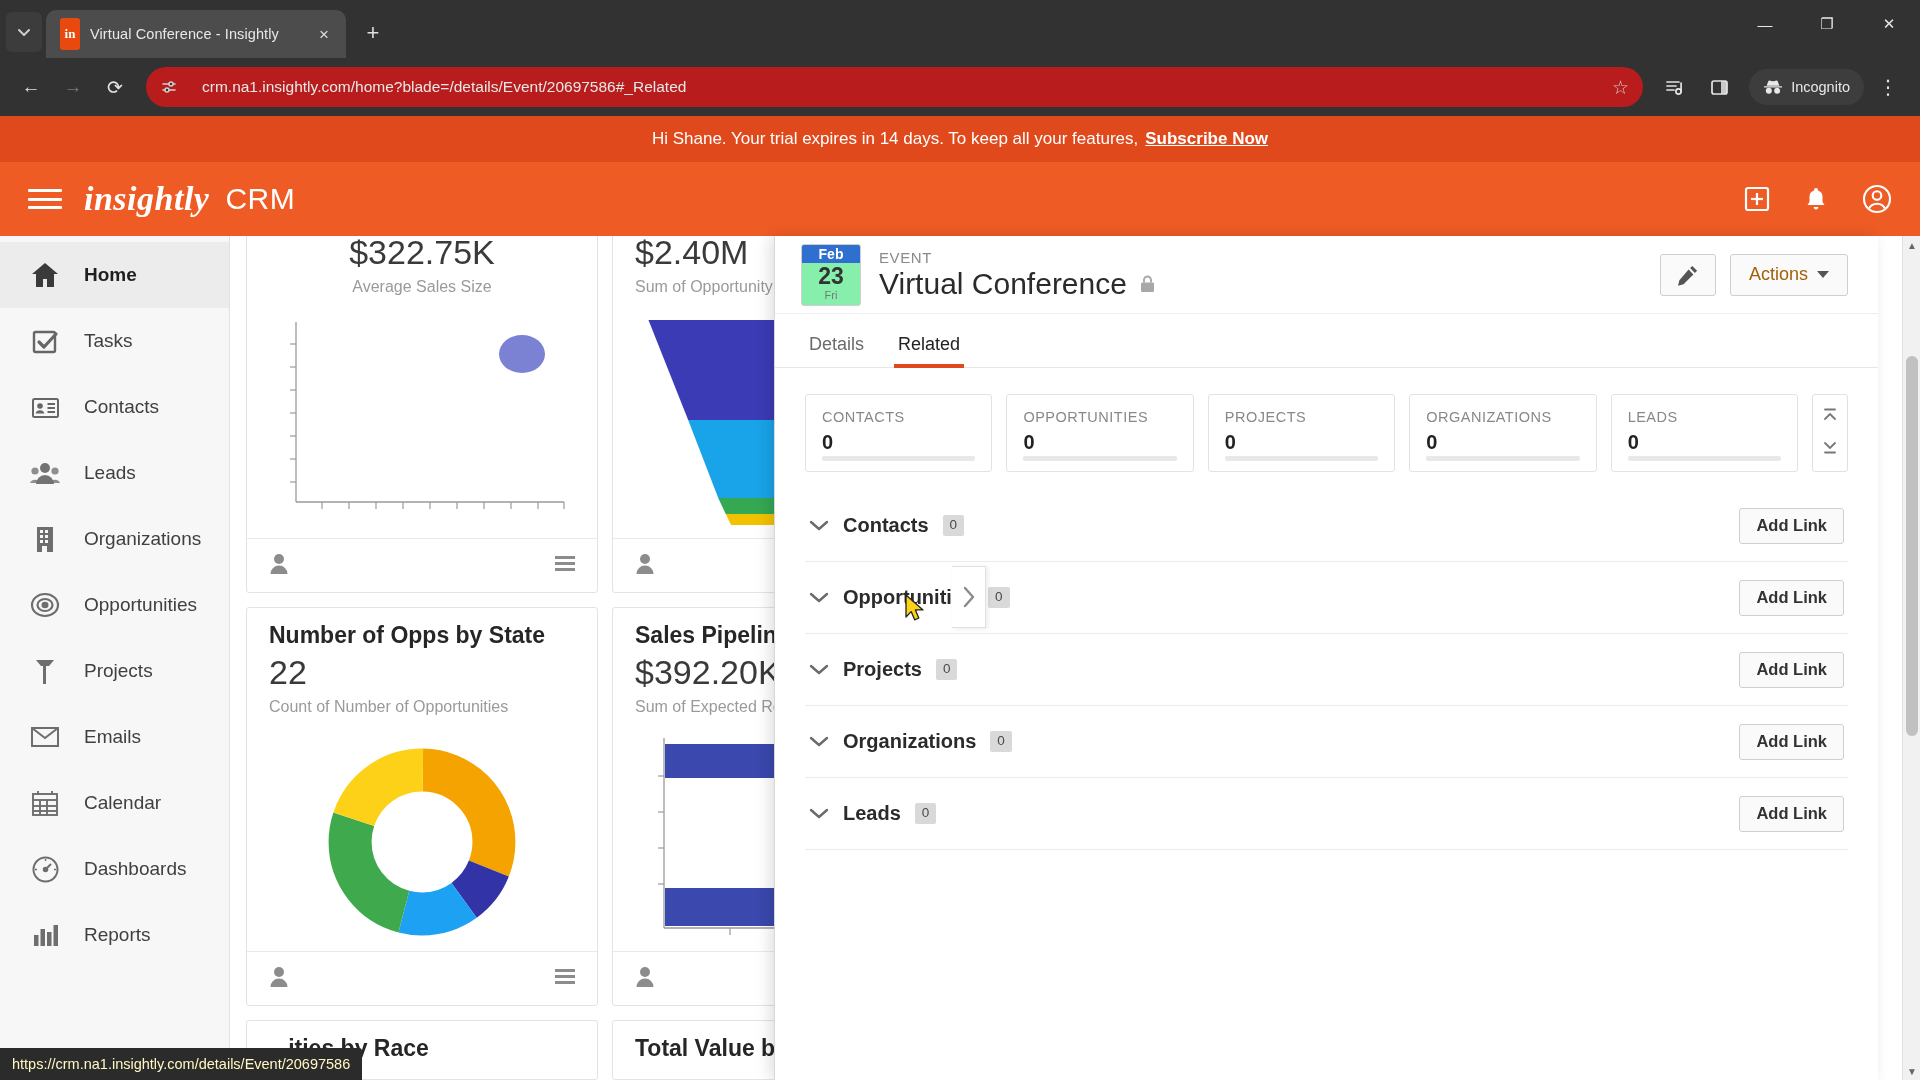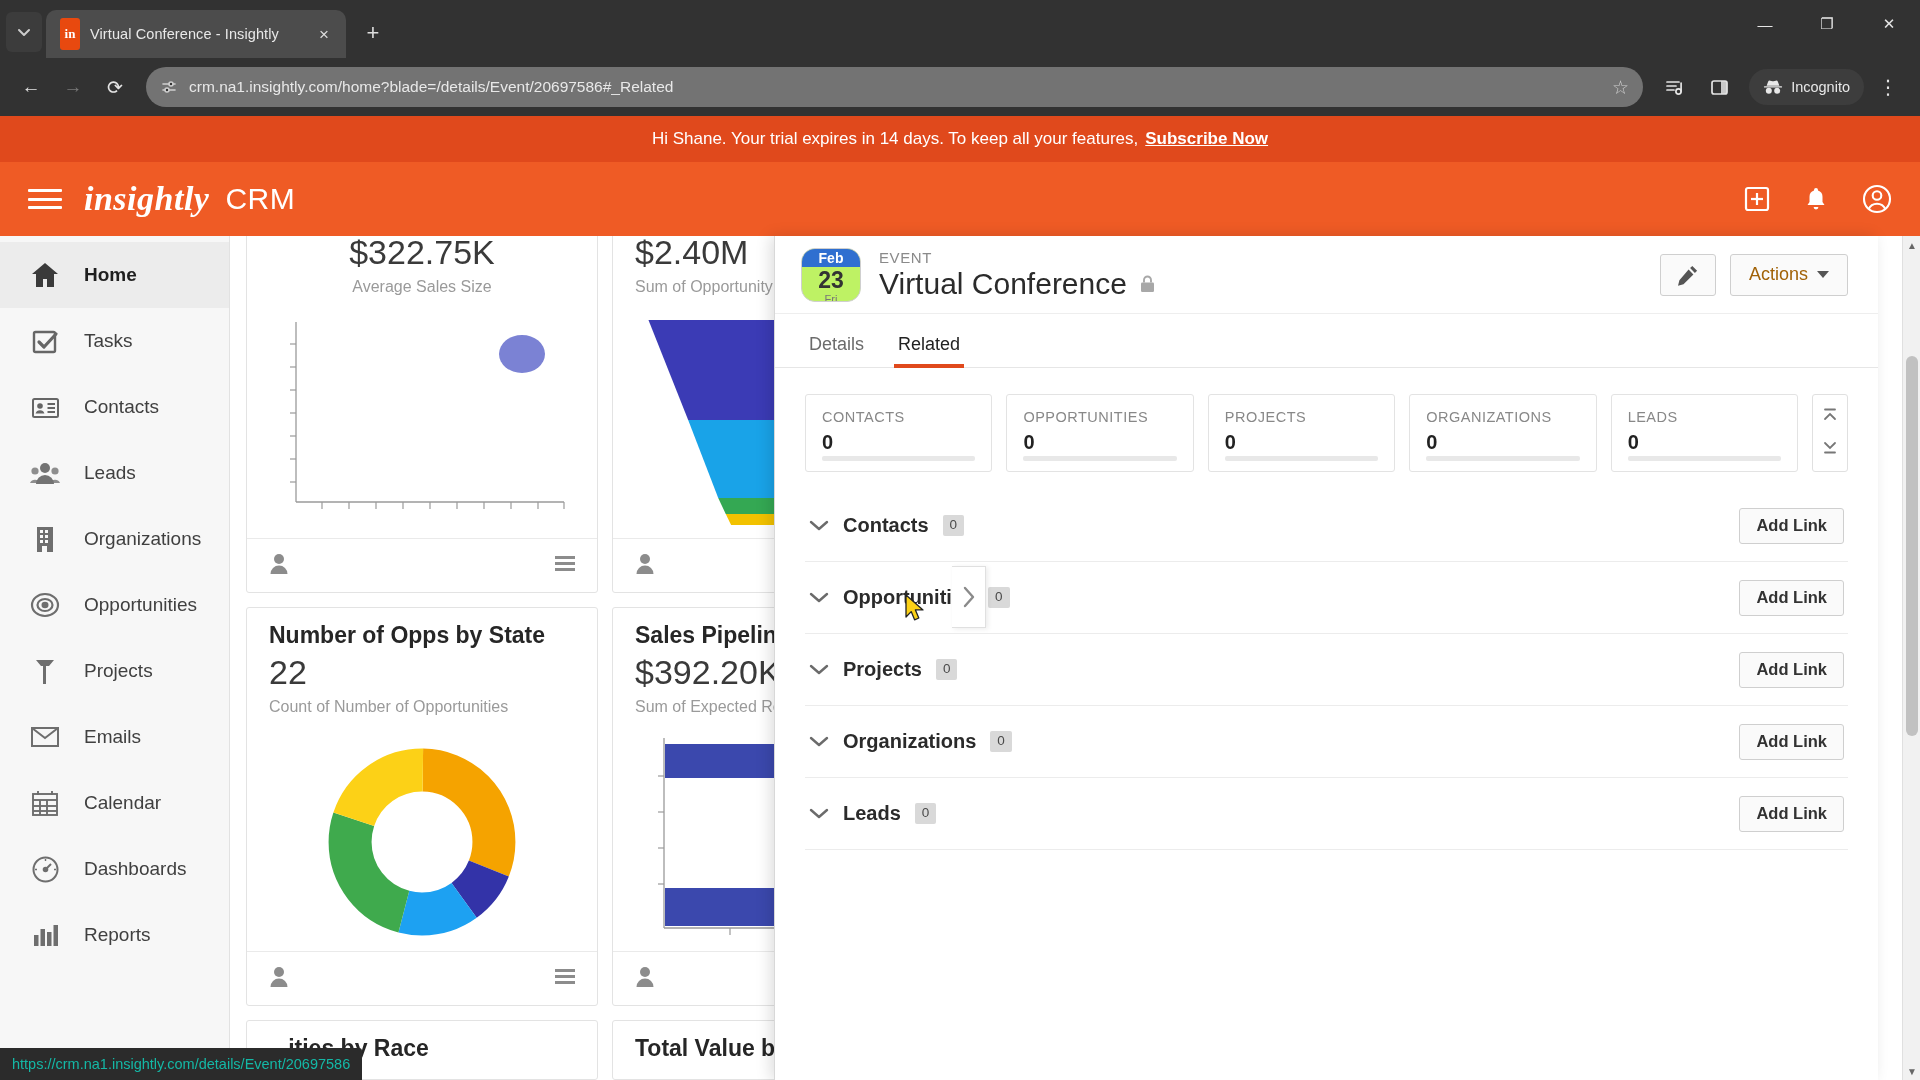--- a/index.html
+++ b/index.html
@@ -60,23 +60,23 @@
     height: 58px; background: #323232; display:flex; align-items:center;
     padding: 0 12px; gap: 4px;
   }
   .nav-btn {
     width: 38px; height:38px; border-radius:50%; display:flex;
     align-items:center; justify-content:center; color:#e4e4e4;
     font-size:19px; cursor:pointer; flex:0 0 auto;
   }
   .nav-btn.disabled { color:#7a7a7a; }
   .omnibox {
-    flex:1 1 auto; height: 40px; background:#737373; border-radius: 20px;
+    flex:1 1 auto; height: 40px; background:#b91c1c; border-radius: 20px;
     display:flex; align-items:center; padding: 0 14px; margin: 0 8px;
-    gap: 11px; min-width: 0;
+    gap: 24px; min-width: 0;
   }
   .omni-url {
     color:#e8e8e8; font-size:15.5px; white-space:nowrap;
     overflow:hidden; text-overflow:ellipsis; flex:1 1 auto;
   }
   .omni-icon { color:#cfcfcf; flex:0 0 auto; display:flex; }
   .tb-icon {
     width: 40px; height:40px; border-radius:50%; display:flex;
     align-items:center; justify-content:center; color:#e4e4e4; cursor:pointer; flex:0 0 auto;
   }
@@ -183,22 +183,22 @@
     position:absolute; top:0; right: 42px; width: 1104px; height: 844px;
     background:#fff; border-left:1px solid #d8d8d8;
     box-shadow: -4px 0 14px rgba(0,0,0,.13);
     display:flex; flex-direction:column;
   }
   .blade-head {
     height: 78px; display:flex; align-items:center; padding: 0 30px 0 26px;
     border-bottom:1px solid #eee; position: relative;
   }
   .date-chip {
-    width: 60px; height: 54px; border:1px solid #cfcfcf; border-radius:14px;
-    background:#bef264; overflow:hidden; flex:0 0 60px; position:relative;
+    width: 60px; height: 62px; border:1px solid #cfcfcf; border-radius:3px;
+    background:#86efac; overflow:hidden; flex:0 0 60px; position:relative;
   }
   .date-chip .m {
     background:#2f6fd0; color:#fff; font-size: 14px; text-align:center;
     line-height: 18px; font-weight:700;
   }
   .date-chip .d { font-size: 23px; text-align:center; line-height: 26px; color:#333; font-weight:700; }
   .date-chip .w { font-size: 11px; text-align:center; color:#777; line-height:13px; }
   .blade-titles { margin-left: 18px; flex:1 1 auto; min-width:0; }
   .blade-kind { font-size: 15px; color:#8a8a8a; letter-spacing:.6px; }
   .blade-title { font-size: 30px; color:#2b2b2b; display:flex; align-items:center; gap:12px; margin-top:1px; }
@@ -277,21 +277,21 @@
     background:#c1c1c1; border-radius:6px;
   }
   .scroll-arrow {
     position:absolute; left:0; width:18px; height:18px; display:flex;
     align-items:center; justify-content:center; color:#666; font-size: 10px;
   }
 
   
   .status-url {
     position:absolute; left:0; bottom:0; height: 32px; background:#2b2b2b;
-    color:#14b8a6; font-size: 14.5px; display:flex; align-items:center;
+    color:#fef9c3; font-size: 14.5px; display:flex; align-items:center;
     padding: 0 12px; border-top-right-radius:3px; z-index: 40; white-space:nowrap;
   }
 
   
   .blade-handle {
     position:absolute; left: 722px; top: 330px; width: 34px; height: 62px;
     background:#fff; border:1px solid #e0e0e0; border-left:none;
     display:flex; align-items:center; justify-content:center;
     color:#8a8a8a; font-size: 22px; cursor:pointer; z-index: 5;
     box-shadow: 2px 1px 5px rgba(0,0,0,.08);

